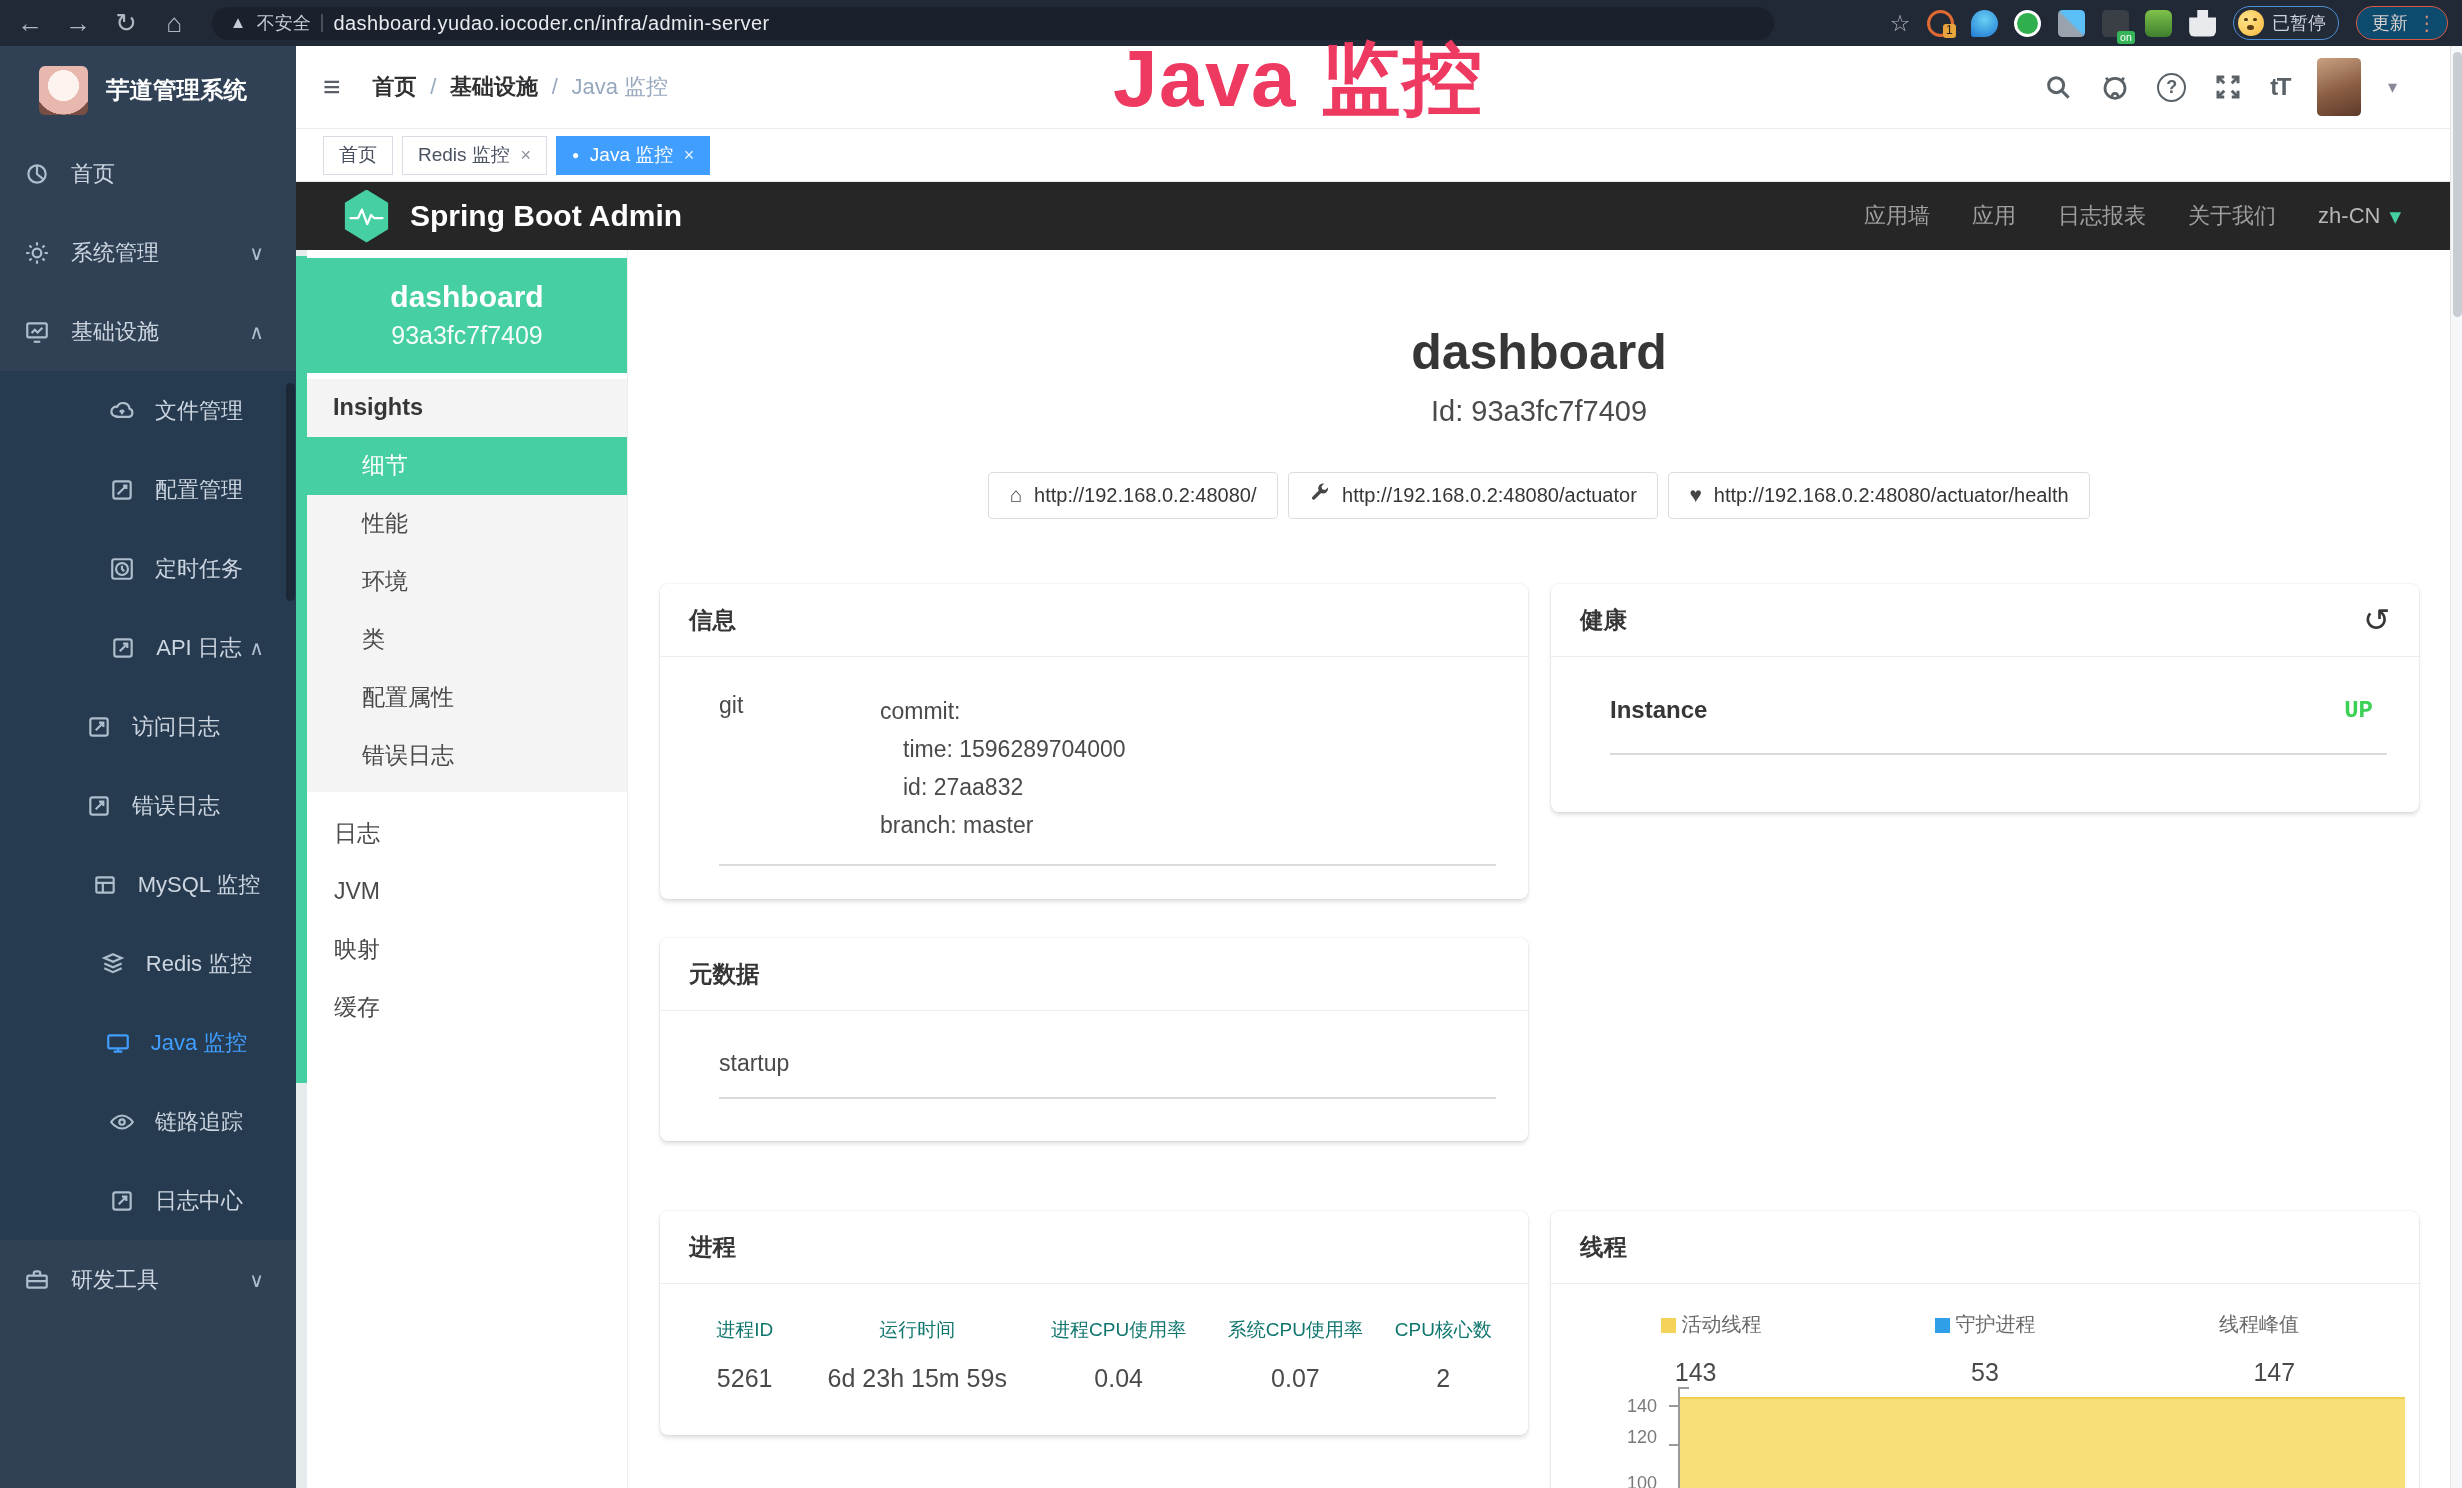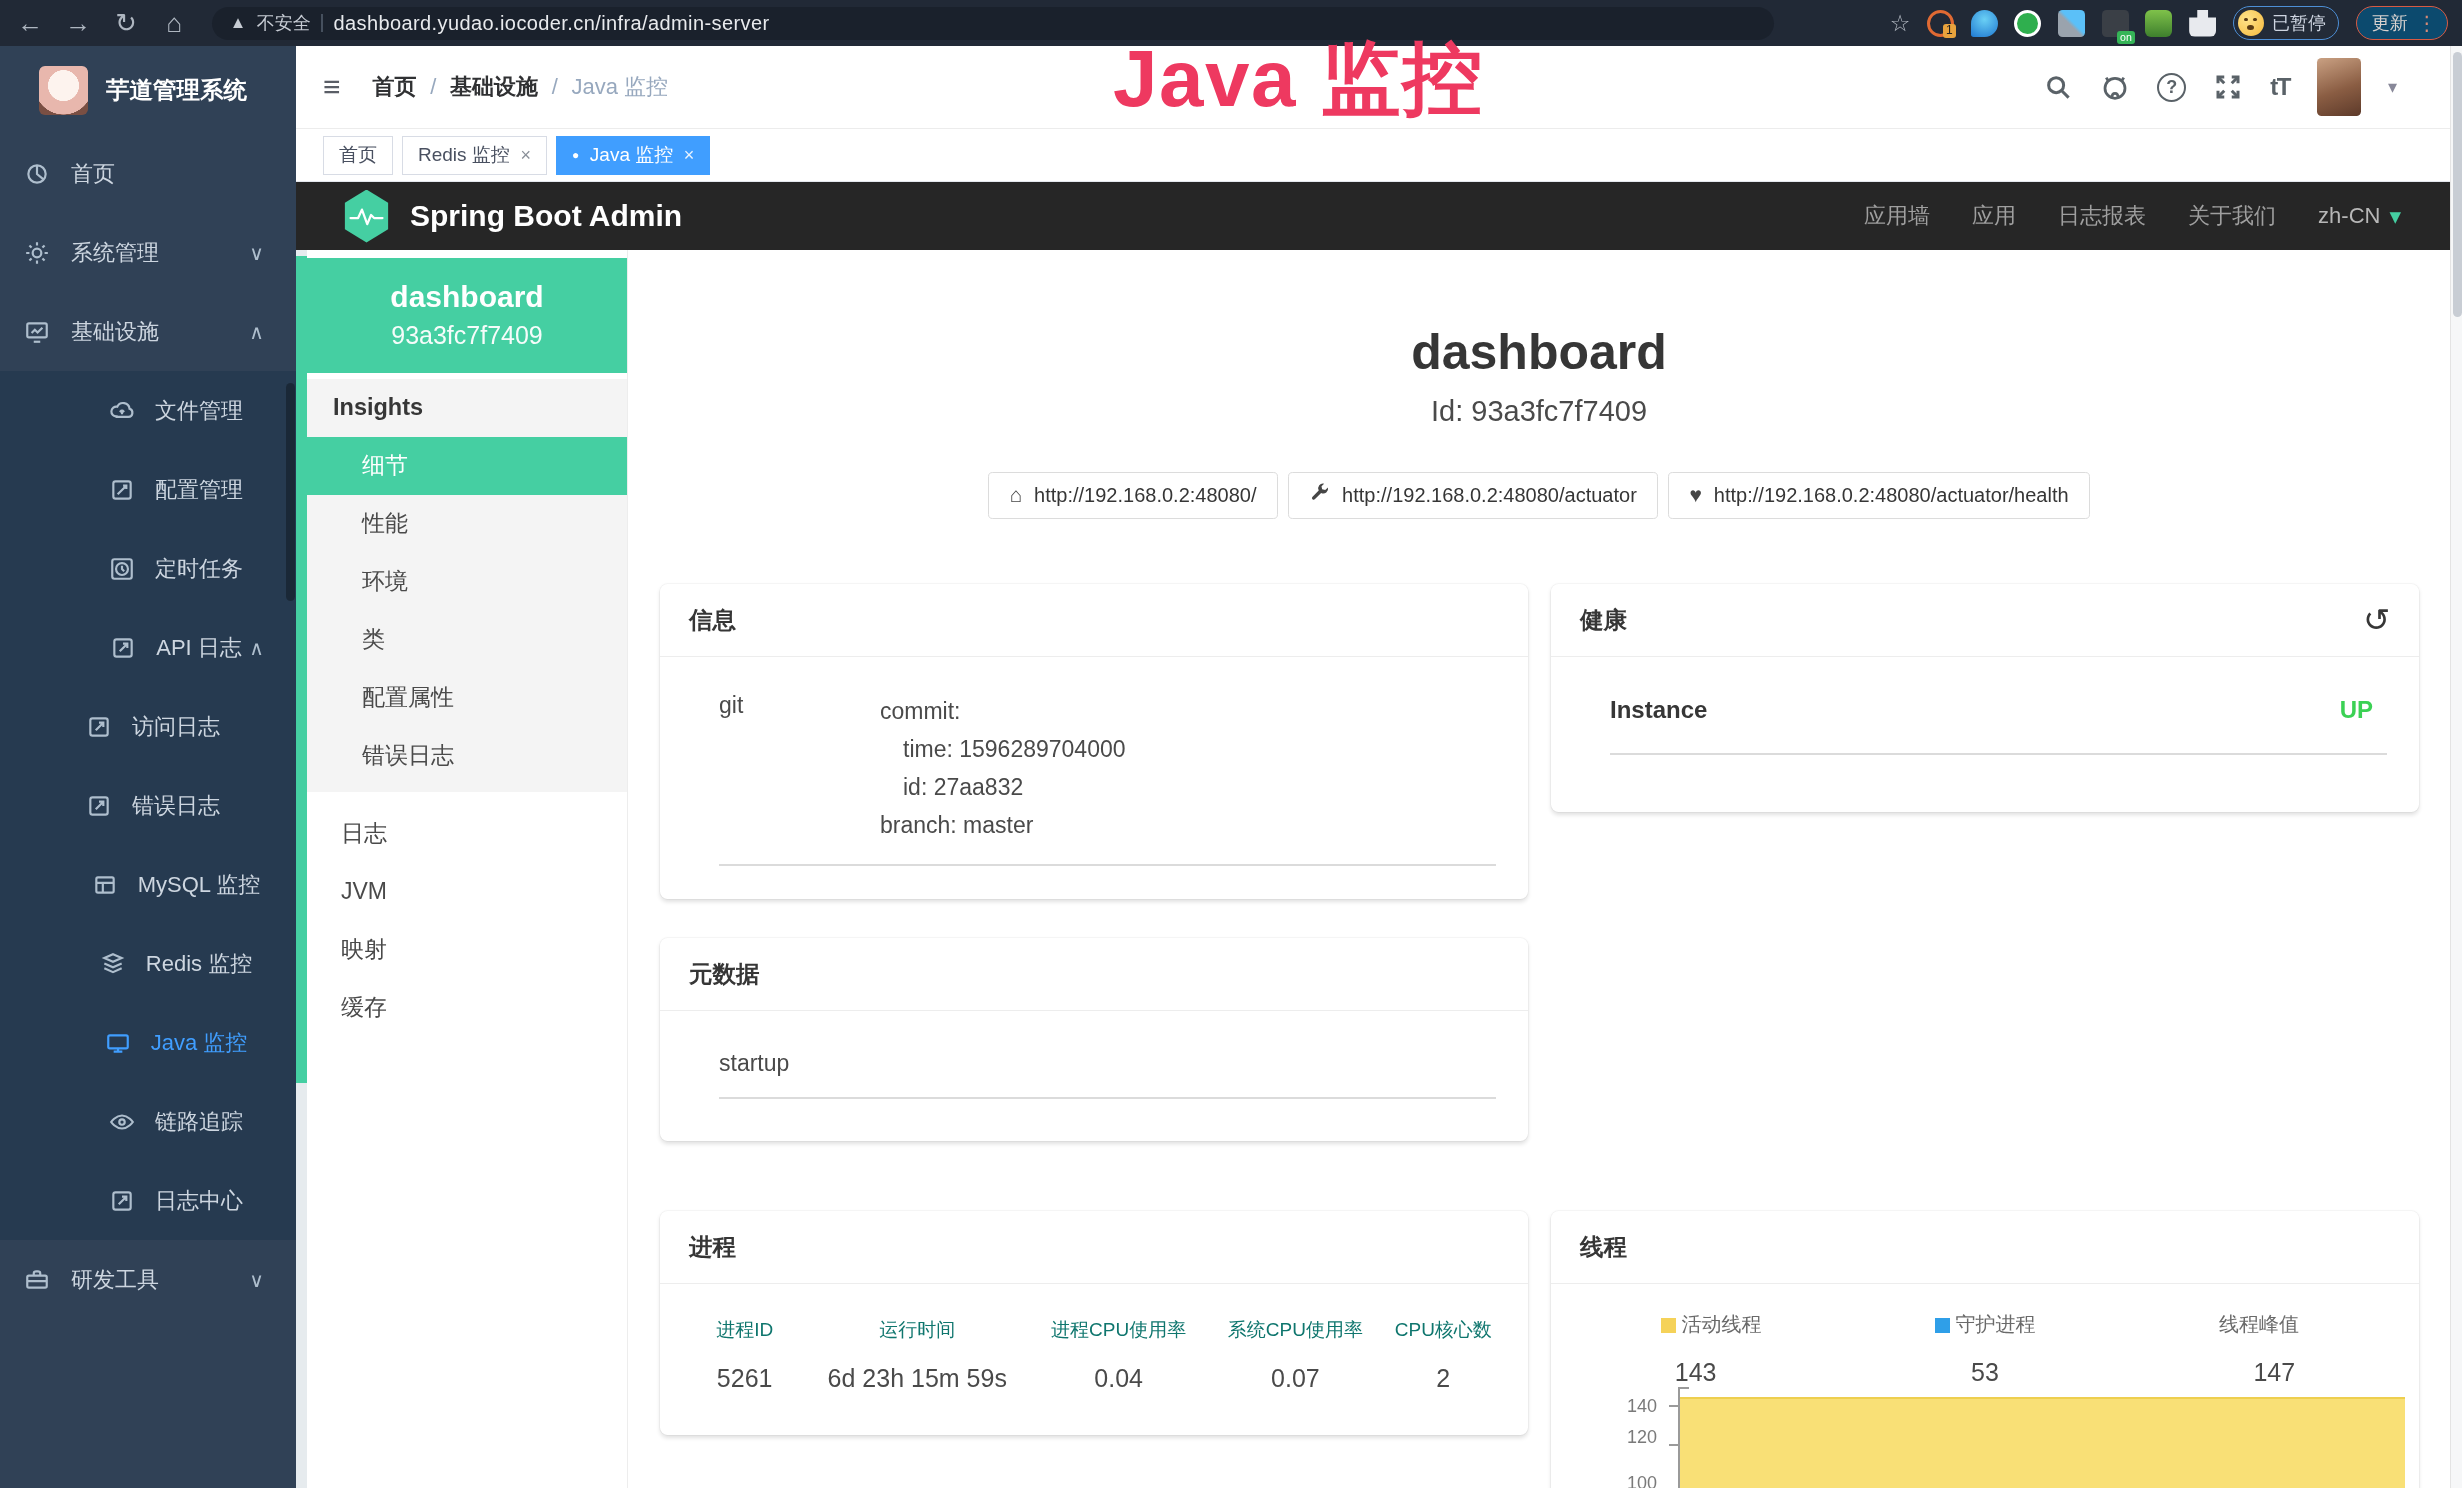--- a/index.html
+++ b/index.html
@@ -83,21 +83,21 @@
   
   .sba-side { position:absolute; left:307px; top:250px; width:321px; height:1238px; background:#fff; border-right:0.8px solid #ededed; z-index:1; }
   .inst-head { margin-top:7.6px; height:115px; background:#45cfa2; color:#fff; display:flex; flex-direction:column; align-items:center; justify-content:center; gap:7.6px; }
   .inst-name { font-size:30px; font-weight:bold; }
   .inst-id { font-size:25px; opacity:.95; }
   .insights { margin-top:6px; background:#f4f4f4; padding-bottom:7.6px; }
   .sec-title { height:58px; display:flex; align-items:center; padding-left:26px; font-size:23.5px; font-weight:bold; color:#363636; }
   .sba-item { height:58px; display:flex; align-items:center; padding-left:55px; font-size:23px; color:#4a4a4a; cursor:pointer; }
   .sba-item.active { background:#45cfa2; color:#fff; padding-left:55px; }
   .sba-root { margin-top:12px; }
-  .sba-root .sba-item { padding-left:34px; }
+  .sba-root .sba-item { padding-left:27px; }
 
   
   .main { position:absolute; left:628px; top:250px; width:1822px; height:1238px; background:#fff; z-index:0; }
   .m-title { margin-top:73px; text-align:center; font-size:50px; font-weight:600; color:#363636; }
   .m-id { margin-top:13.7px; text-align:center; font-size:29px; color:#4a4a4a; }
   .ep-row { margin-top:44px; display:flex; justify-content:center; gap:10.6px; }
   .ep { display:flex; align-items:center; gap:12px; height:47px; padding:0 20px; border:1.5px solid #dcdcdc; border-radius:4.6px; background:#fff; font-size:20px; color:#363636; cursor:pointer; }
   .ep .g { font-size:21px; color:#464646; }
   .ep svg { width:21px; height:21px; }
 
@@ -108,21 +108,21 @@
   .kv { display:flex; padding:0 30px; }
   .kv .k { flex:0 0 190px; font-size:23px; color:#4a4a4a; padding-left:29px; }
   .kv .v { flex:1; font-size:23px; color:#4a4a4a; line-height:38px; }
   .v .ind { padding-left:23px; }
   .divider { height:1.5px; background:#dbdbdb; margin:20px 32px 0 59px; }
   #card-info { left:660px; top:584px; width:868px; height:315px; }
   #card-info .kv { margin-top:35px; }
   #card-health { left:1551px; top:584px; width:868px; height:228px; }
   .inst-row { display:flex; align-items:center; padding:0 46px 0 59px; margin-top:39px; }
   .inst-k { font-size:24px; color:#363636; font-weight:600; }
-  .inst-v { margin-left:auto; font-size:24px; font-weight:bold; color:#3bd154; }
+  .inst-v { margin-left:auto; font-size:24px; font-weight:bold; color:#3bd154;font-family:Liberation Mono, monospace; }
   #card-health .divider { margin-top:29px; }
   #card-meta { left:660px; top:938px; width:868px; height:203px; }
   #card-meta .kv { margin-top:39px; }
   #card-meta .kv .k { flex:0 0 258px; }
   #card-proc { left:660px; top:1211px; width:868px; height:224px; }
   .ptable { display:flex; padding:0 23px; margin-top:33px; }
   .pcol { text-align:center; }
   .pc0{flex:0 0 15%;} .pc1{flex:0 0 27%;} .pc2{flex:0 0 22%;} .pc3{flex:0 0 21%;} .pc4{flex:0 0 15%;}
   .phead { font-size:19px; color:#0f766e; }
   .pval { font-size:25px; color:#4a4a4a; margin-top:21px; }

